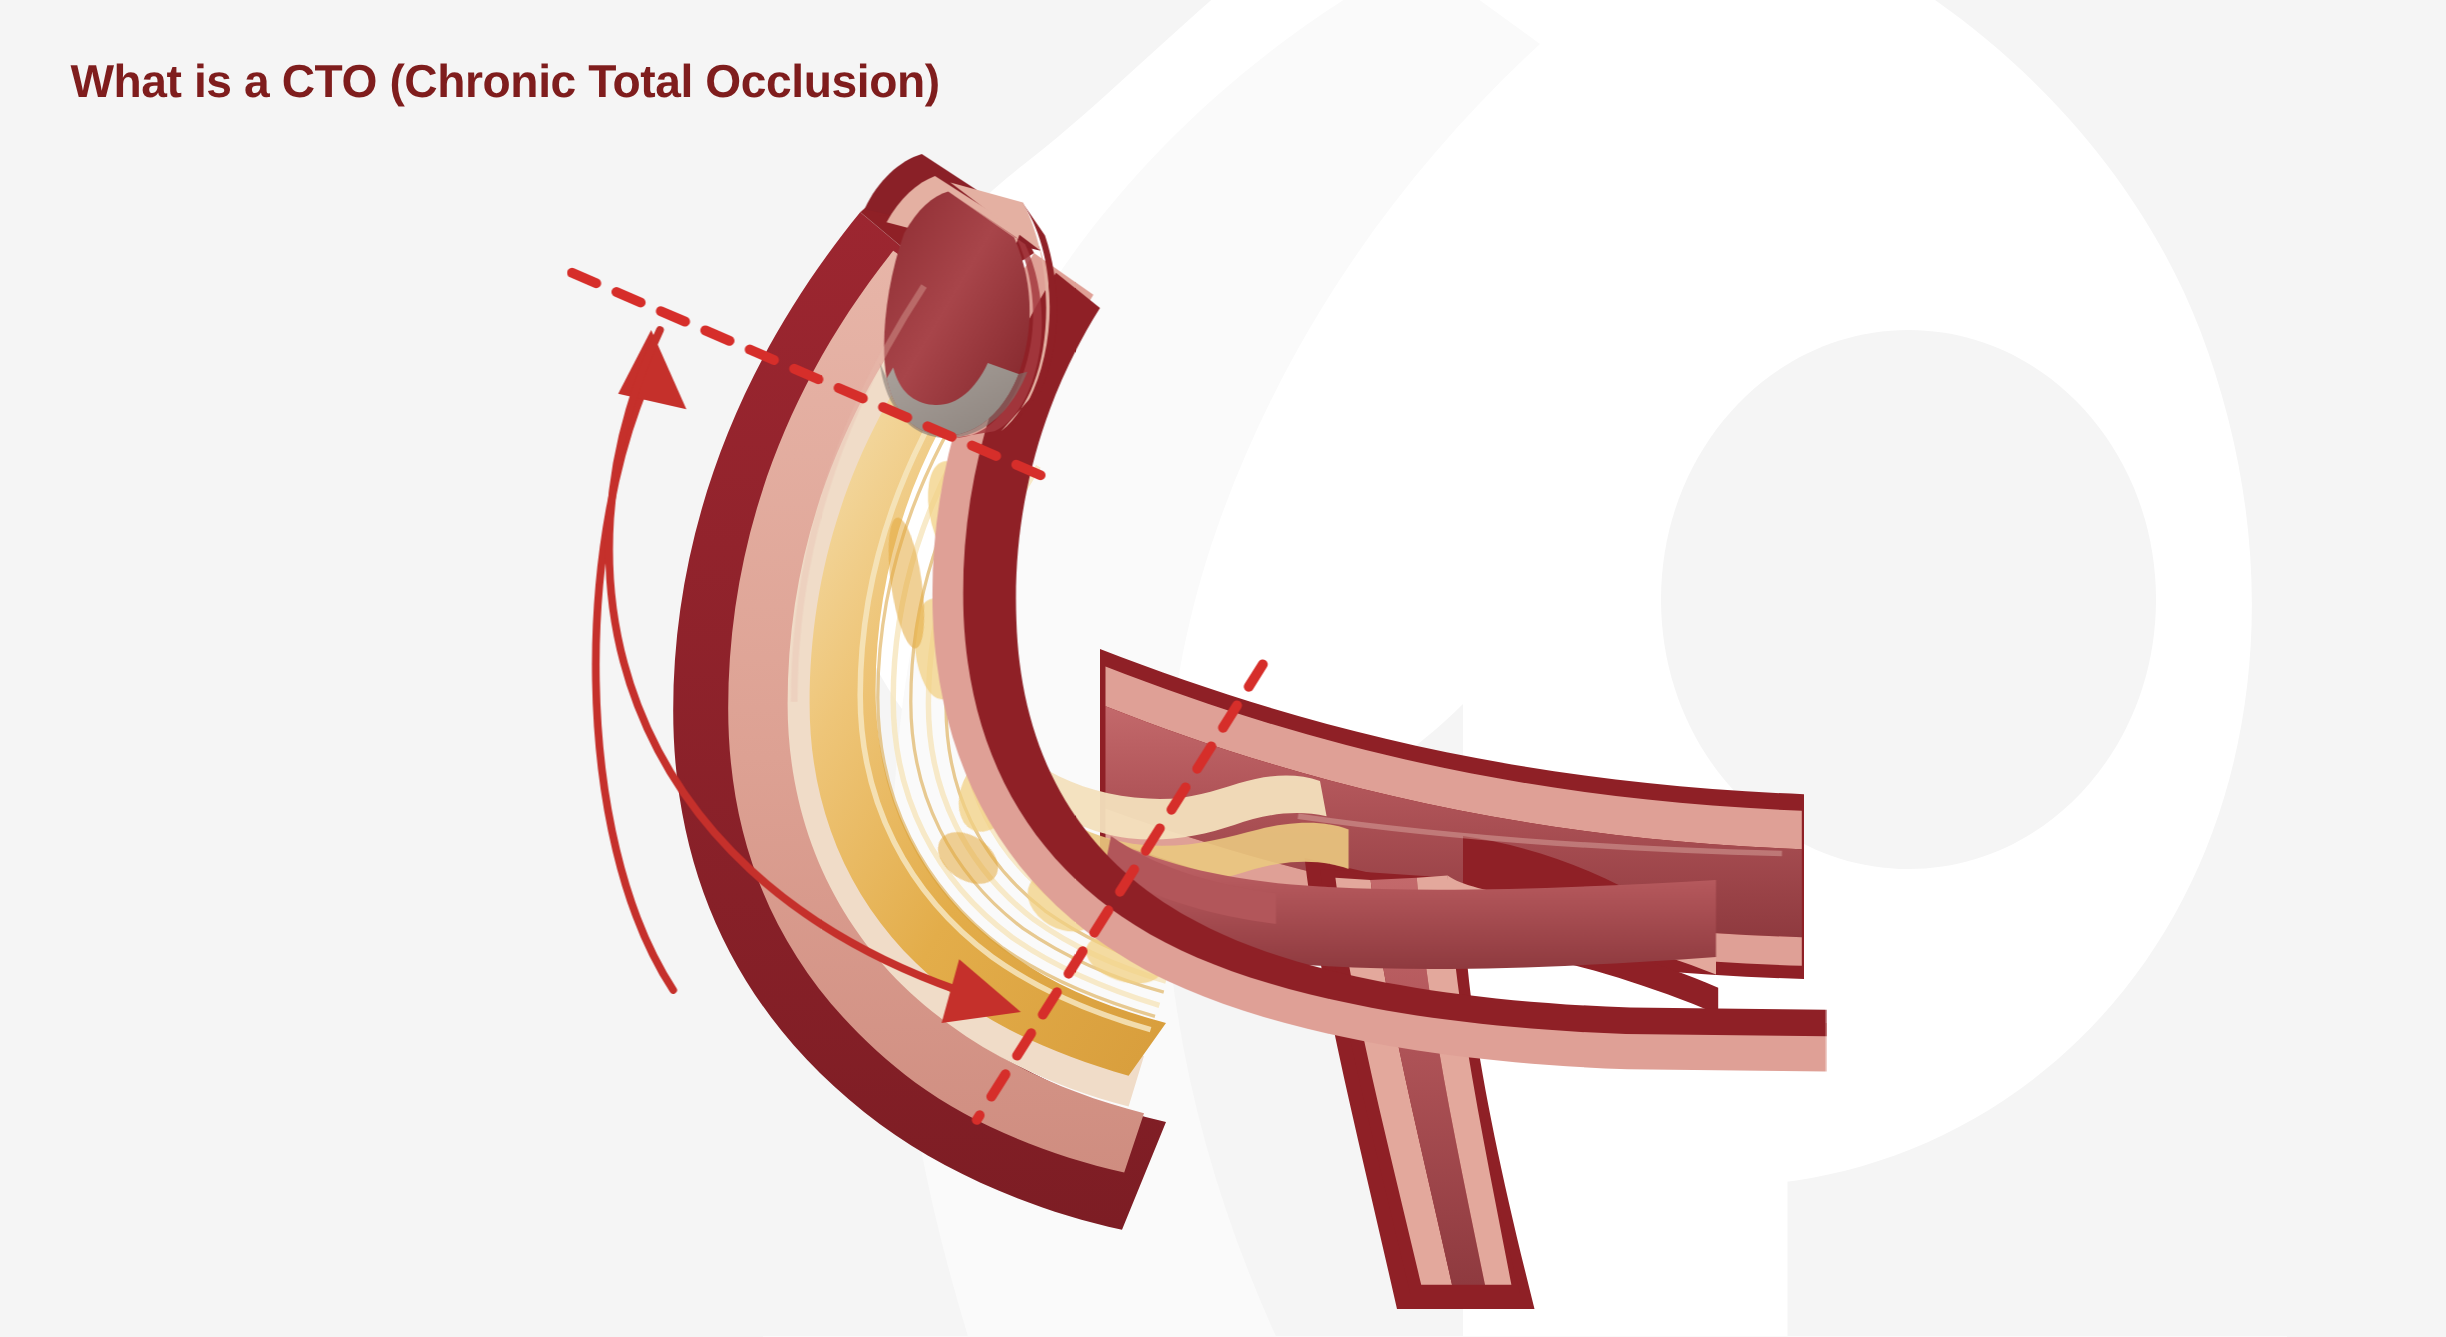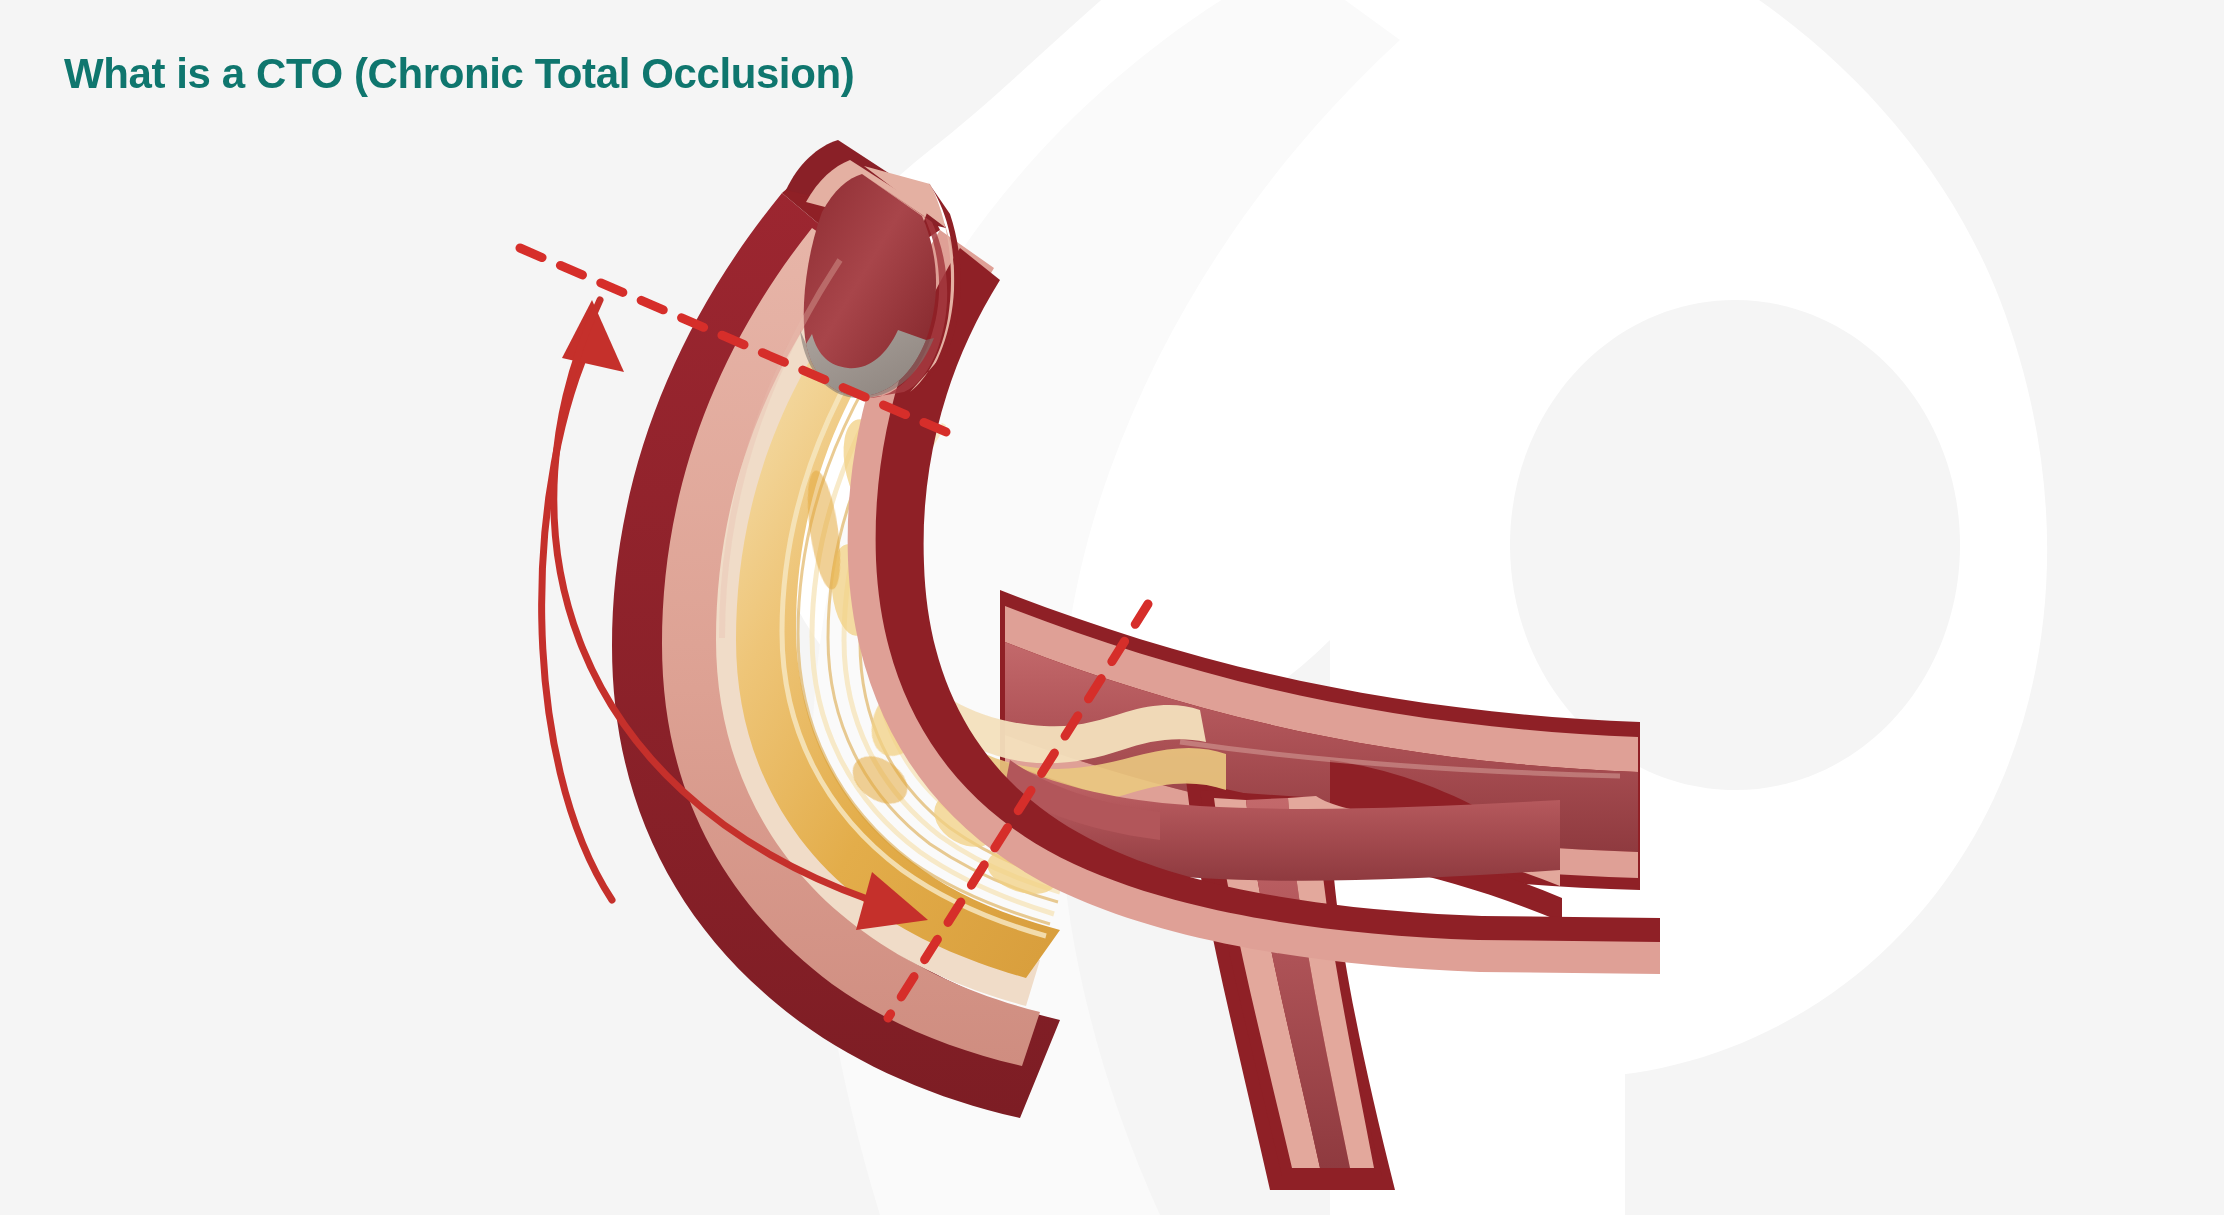--- a/index.html
+++ b/index.html
@@ -23,21 +23,21 @@
     height: 1215px;
   }
   #title {
     position: absolute;
     left: 64px;
     top: 50px;
     font-family: "Liberation Sans", sans-serif;
     font-size: 42px;
     font-weight: bold;
     letter-spacing: -0.4px;
-    color: #0f766e;
+    color: #7f1d1d;
     white-space: nowrap;
     z-index: 30;
     text-align: right;
   }
   .no-sel { user-select: none; }
 </style>
 </head>
 <body>
 
 <div id="stage">

